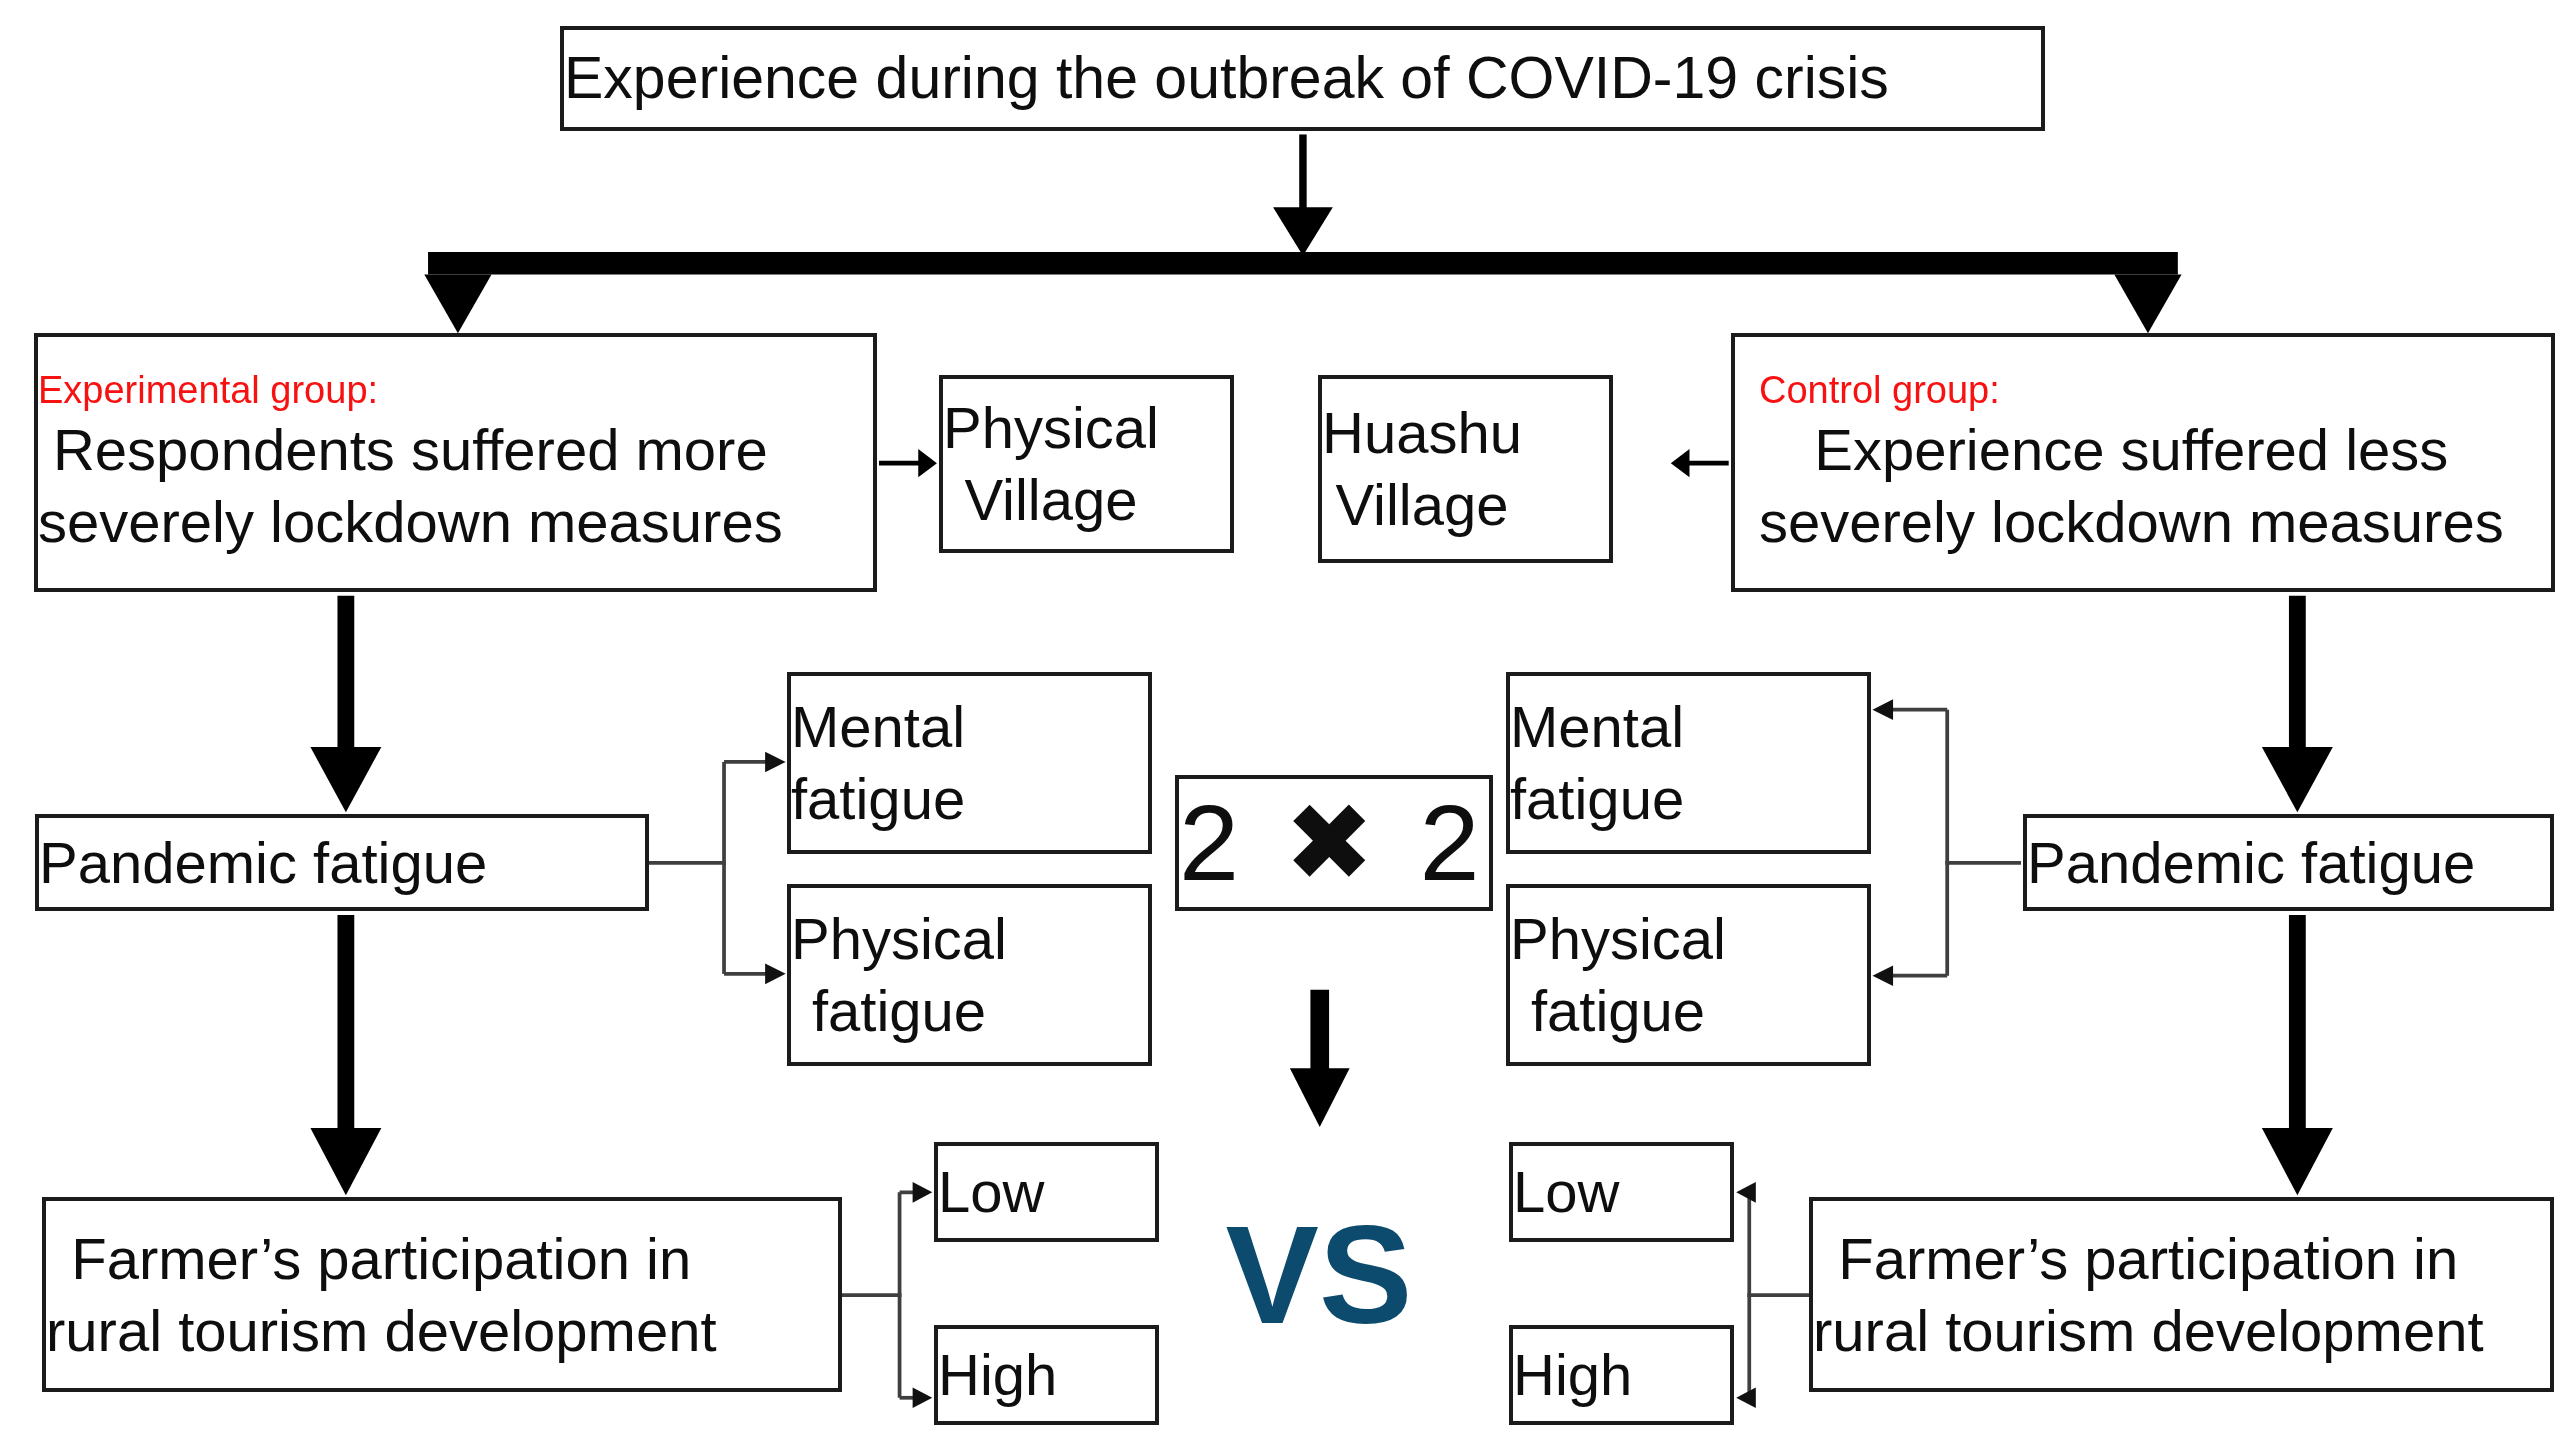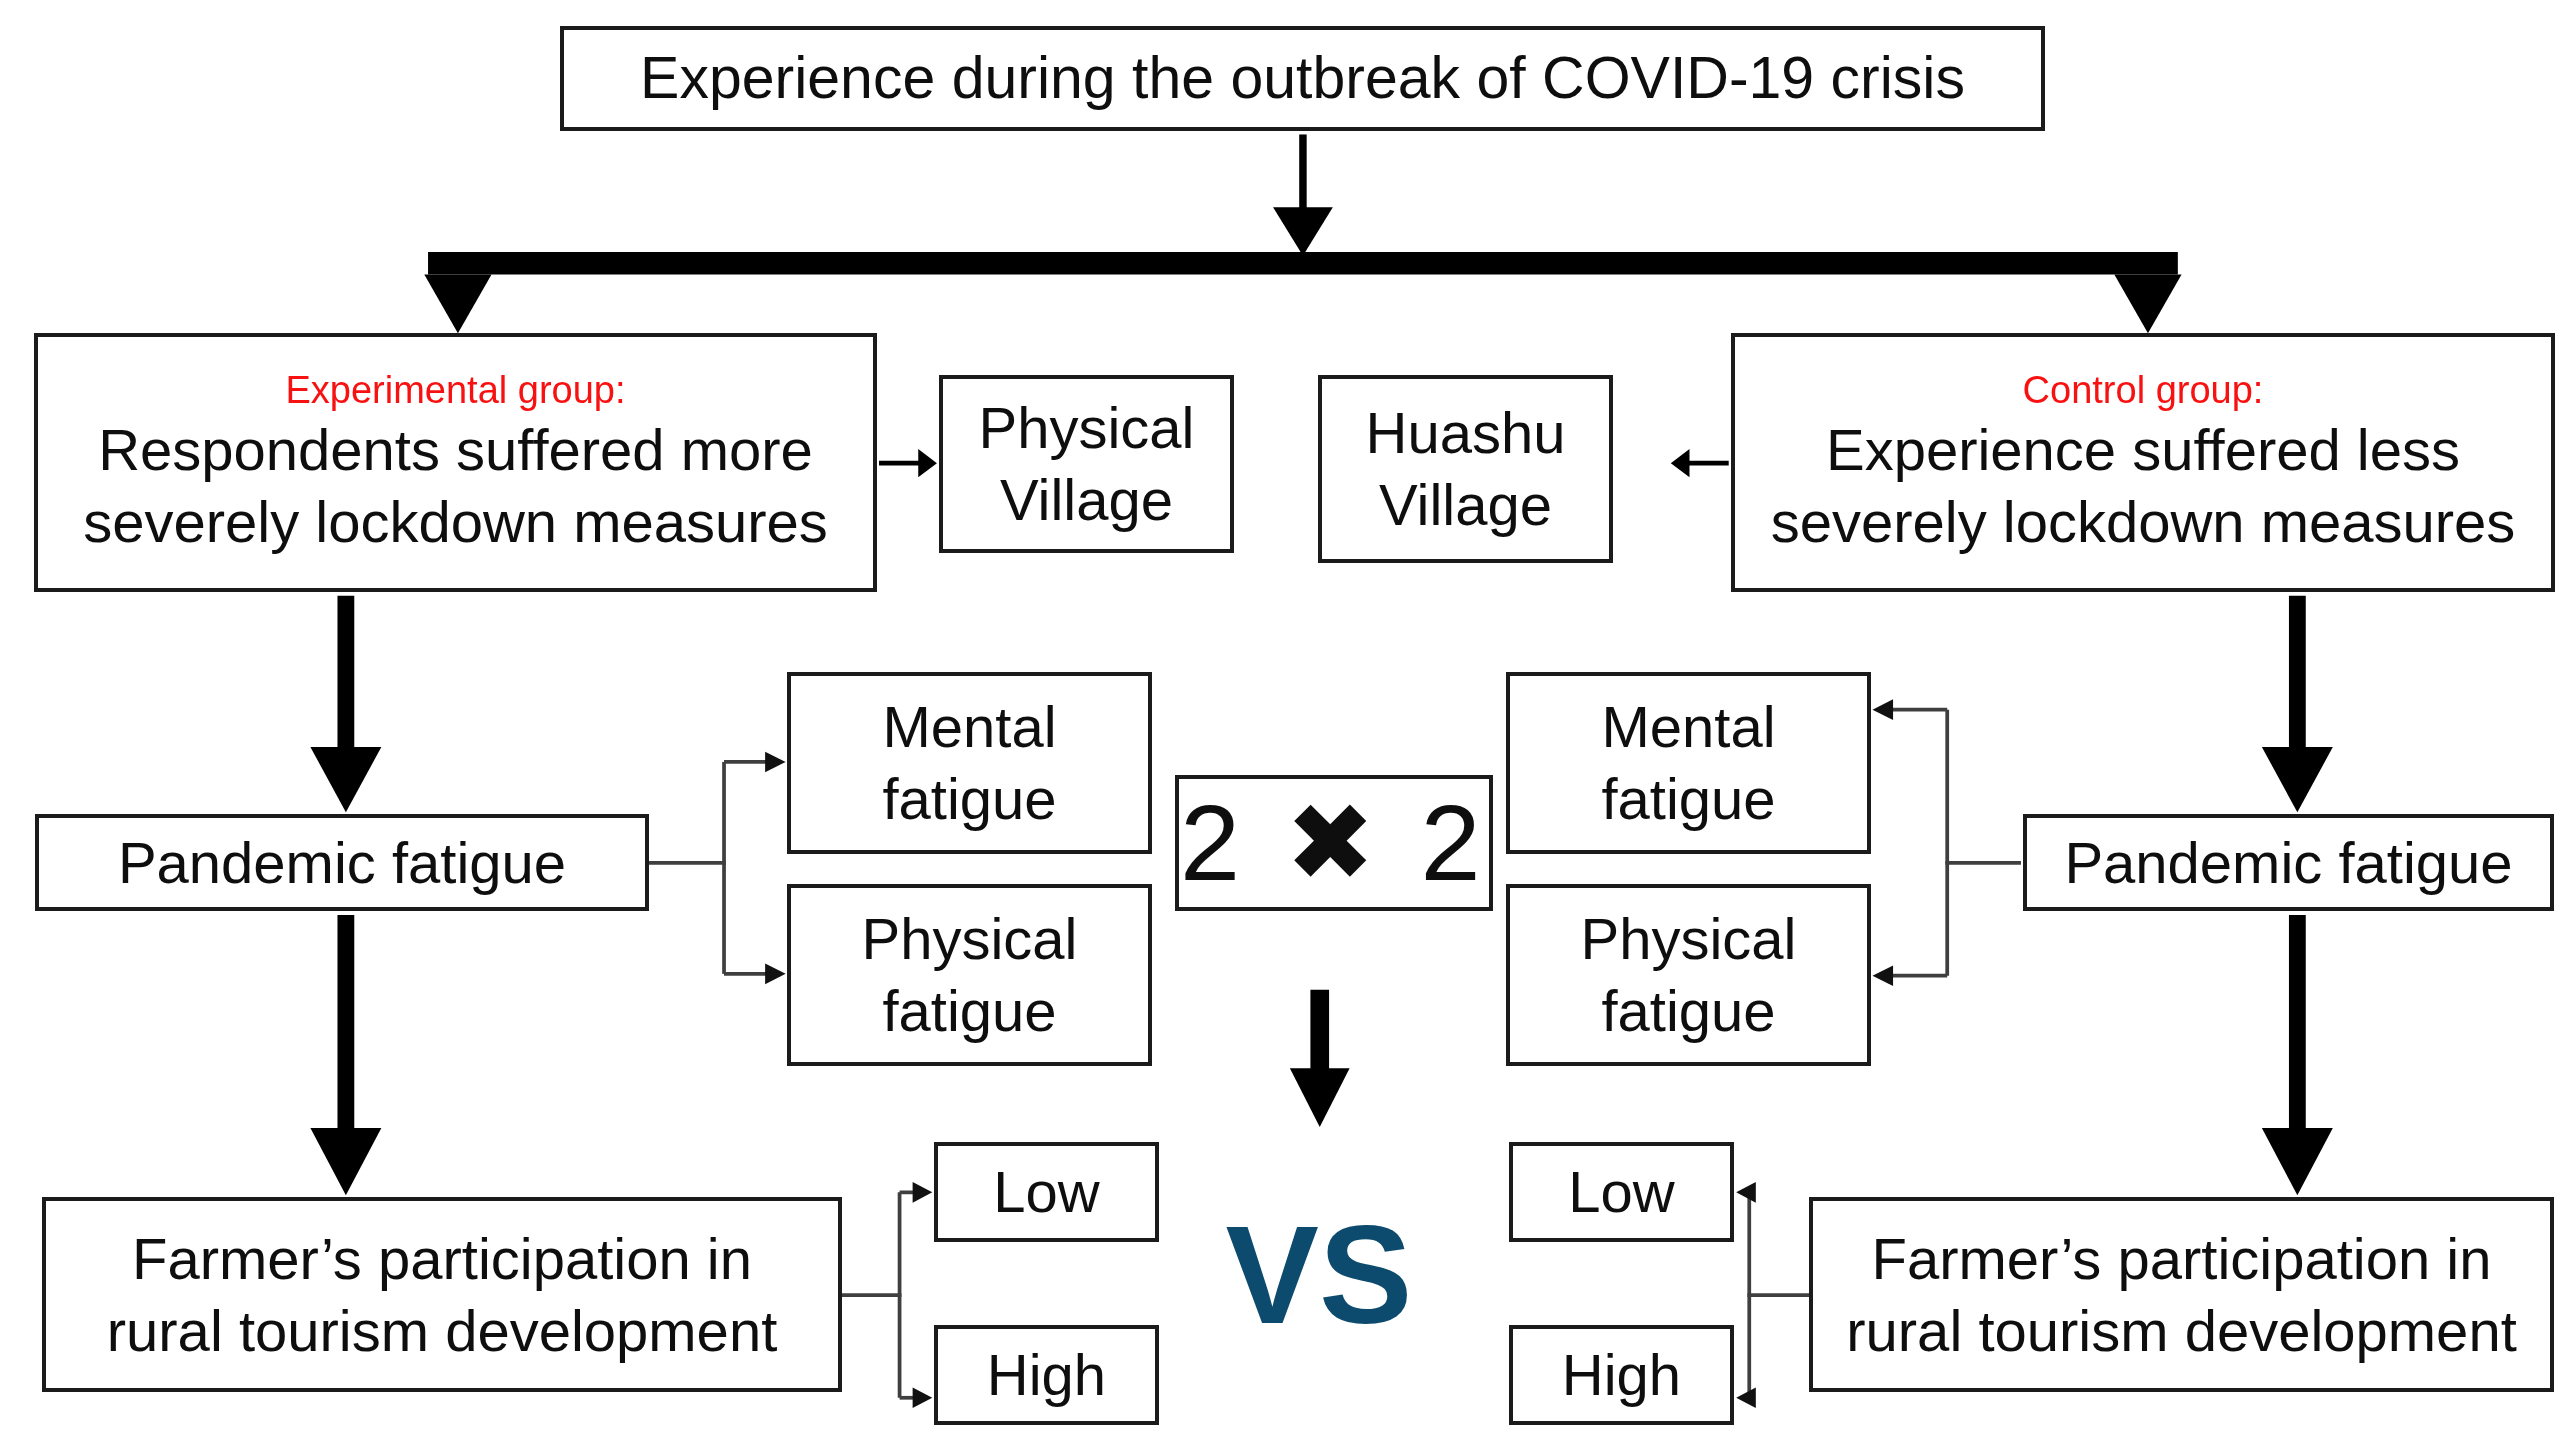--- a/index.html
+++ b/index.html
@@ -14,21 +14,21 @@
     color: #0e0e0e;
     overflow: hidden;
   }
   svg.wires { position: absolute; left: 0; top: 0; }
   .node {
     position: absolute;
     background: #ffffff;
     border: 4.7px solid #1b1b1b;
     box-sizing: border-box;
     display: flex; flex-direction: column;
-    align-items: center; justify-content: center;
+    align-items: flex-start; justify-content: center;
     text-align: center;
   }
   .lbl {
     white-space: pre-line;
     font-size: 58px;
     line-height: 1.24;
     color: #0e0e0e;
   }
   .title-lbl { font-size: 59px; }
   .heading { font-size: 38px; line-height: 1.24; font-weight: 400; }
@@ -145,21 +145,21 @@
   <div class="node" style="left:939px; top:375px; width:295px; height:178px;">
     <span class="lbl">Physical
 Village</span>
   </div>
 
   <div class="node" style="left:1318px; top:375px; width:295px; height:188px;">
     <span class="lbl">Huashu
 Village</span>
   </div>
 
-  <div class="node" style="left:1731px; top:333px; width:824px; height:259px;">
+  <div class="node" style="left:1731px; top:333px; width:824px; height:259px;padding-left:24px;">
     <span class="heading" style="color: rgb(248, 17, 17);">Control group:</span>
     <span class="lbl">Experience suffered less
 severely lockdown measures</span>
   </div>
 
   <div class="node" style="left:35px; top:814px; width:614px; height:97px;">
     <span class="lbl">Pandemic fatigue</span>
   </div>
 
   <div class="node" style="left:787px; top:672px; width:365px; height:182px;">

